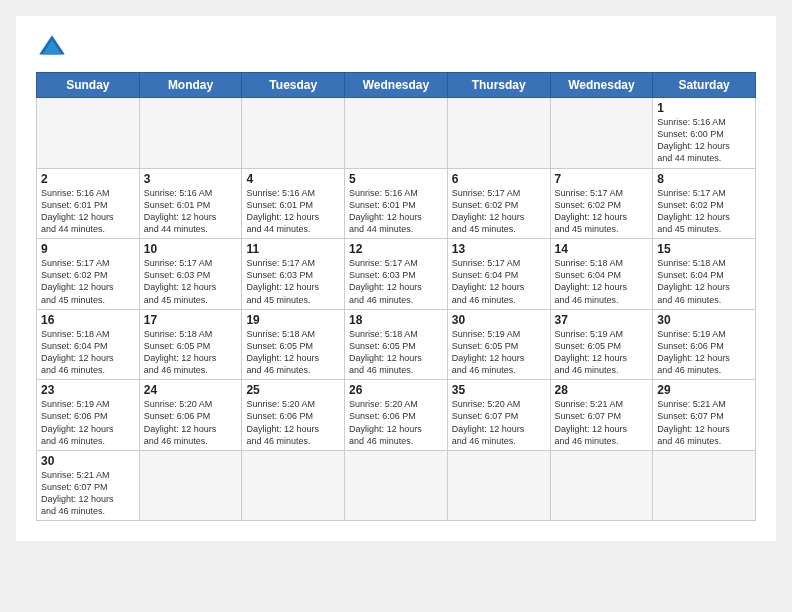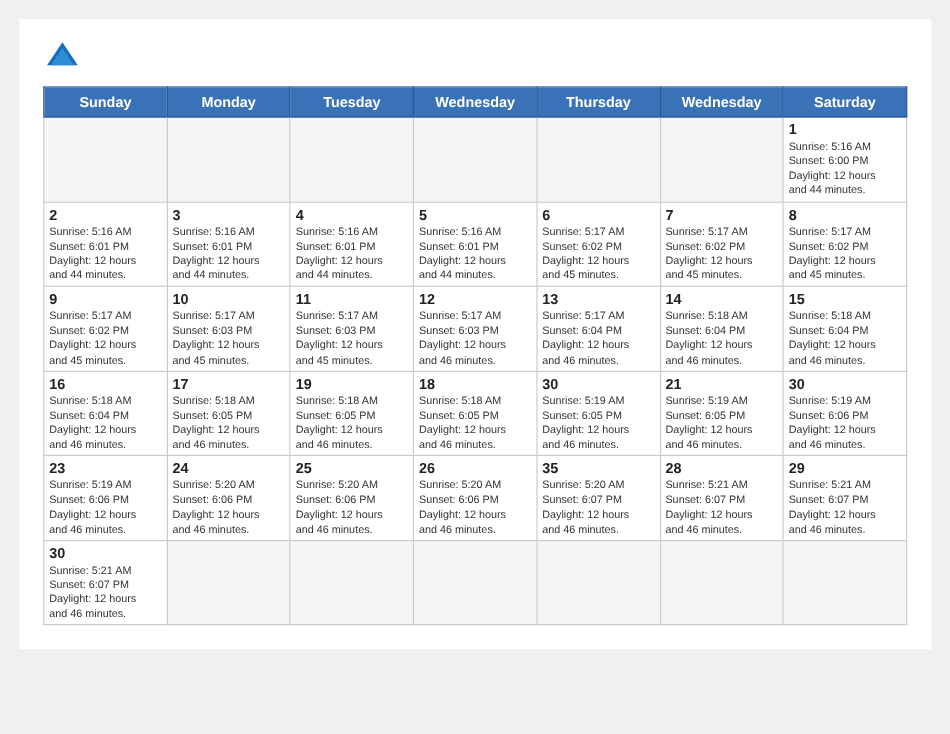--- a/index.html
+++ b/index.html
@@ -218,21 +218,21 @@
           </td>
           <td>
             <span class="day-number">18</span>
             <div class="day-info">Sunrise: 5:18 AM<br>Sunset: 6:05 PM<br>Daylight: 12 hours<br>and 46 minutes.</div>
           </td>
           <td>
             <span class="day-number">30</span>
             <div class="day-info">Sunrise: 5:19 AM<br>Sunset: 6:05 PM<br>Daylight: 12 hours<br>and 46 minutes.</div>
           </td>
           <td>
-            <span class="day-number">21</span>
+            <span class="day-number">37</span>
             <div class="day-info">Sunrise: 5:19 AM<br>Sunset: 6:05 PM<br>Daylight: 12 hours<br>and 46 minutes.</div>
           </td>
           <td>
             <span class="day-number">30</span>
             <div class="day-info">Sunrise: 5:19 AM<br>Sunset: 6:06 PM<br>Daylight: 12 hours<br>and 46 minutes.</div>
           </td>
         </tr>
         <tr>
           <td>
             <span class="day-number">23</span>

